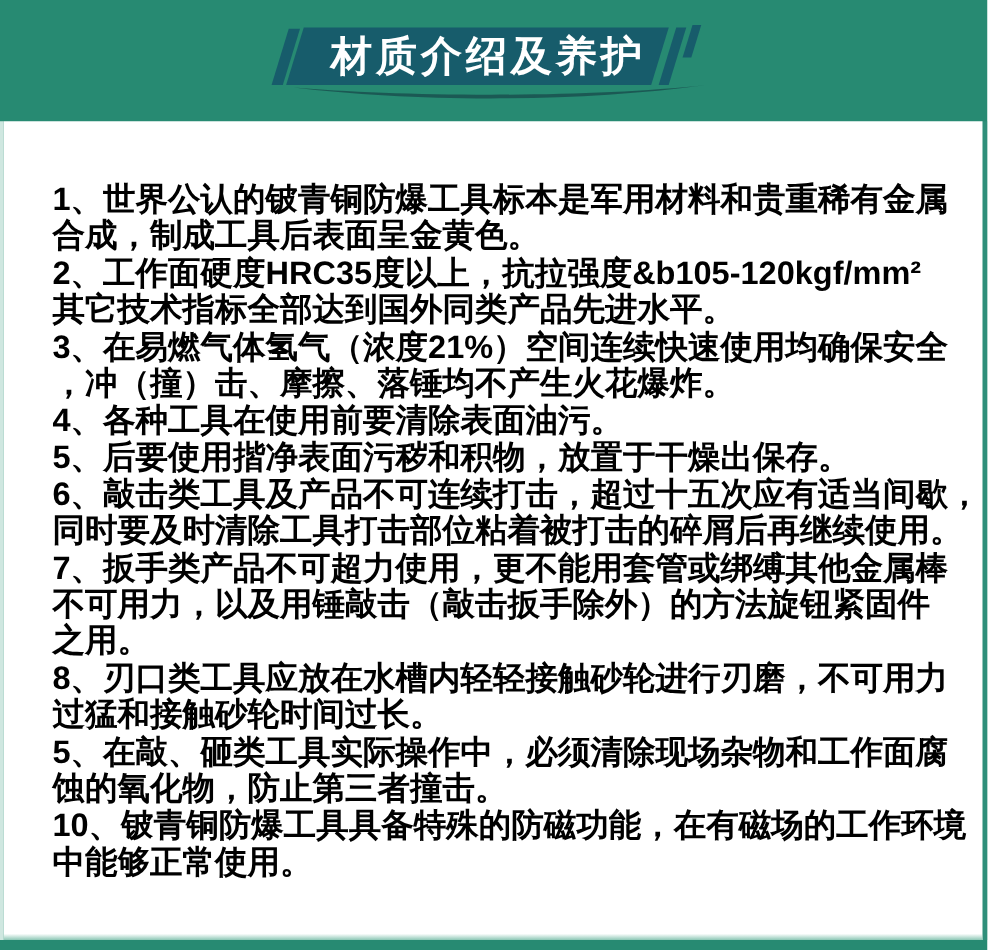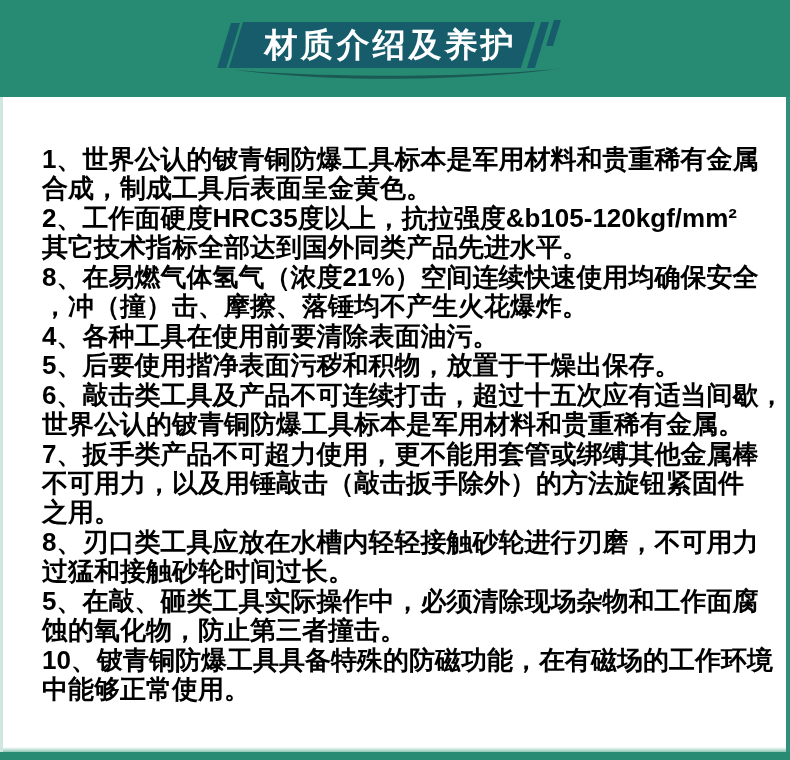--- a/index.html
+++ b/index.html
@@ -100,26 +100,26 @@
   </div>
 
   <div class="edge-left"></div>
   <div class="edge-right"></div>
 
   <div class="content-panel">
     <div class="text-line">1、世界公认的铍青铜防爆工具标本是军用材料和贵重稀有金属</div>
     <div class="text-line">合成，制成工具后表面呈金黄色。</div>
     <div class="text-line">2、工作面硬度HRC35度以上，抗拉强度&amp;b105-120kgf/mm²</div>
     <div class="text-line">其它技术指标全部达到国外同类产品先进水平。</div>
-    <div class="text-line">8、在易燃气体氢气（浓度21%）空间连续快速使用均确保安全</div>
+    <div class="text-line">3、在易燃气体氢气（浓度21%）空间连续快速使用均确保安全</div>
     <div class="text-line">，冲（撞）击、摩擦、落锤均不产生火花爆炸。</div>
     <div class="text-line">4、各种工具在使用前要清除表面油污。</div>
     <div class="text-line">5、后要使用揩净表面污秽和积物，放置于干燥出保存。</div>
     <div class="text-line">6、敲击类工具及产品不可连续打击，超过十五次应有适当间歇，</div>
-    <div class="text-line">世界公认的铍青铜防爆工具标本是军用材料和贵重稀有金属。</div>
+    <div class="text-line">同时要及时清除工具打击部位粘着被打击的碎屑后再继续使用。</div>
     <div class="text-line">7、扳手类产品不可超力使用，更不能用套管或绑缚其他金属棒</div>
     <div class="text-line">不可用力，以及用锤敲击（敲击扳手除外）的方法旋钮紧固件</div>
     <div class="text-line">之用。</div>
     <div class="text-line">8、刃口类工具应放在水槽内轻轻接触砂轮进行刃磨，不可用力</div>
     <div class="text-line">过猛和接触砂轮时间过长。</div>
     <div class="text-line">5、在敲、砸类工具实际操作中，必须清除现场杂物和工作面腐</div>
     <div class="text-line">蚀的氧化物，防止第三者撞击。</div>
     <div class="text-line">10、铍青铜防爆工具具备特殊的防磁功能，在有磁场的工作环境</div>
     <div class="text-line">中能够正常使用。</div>
   </div>

